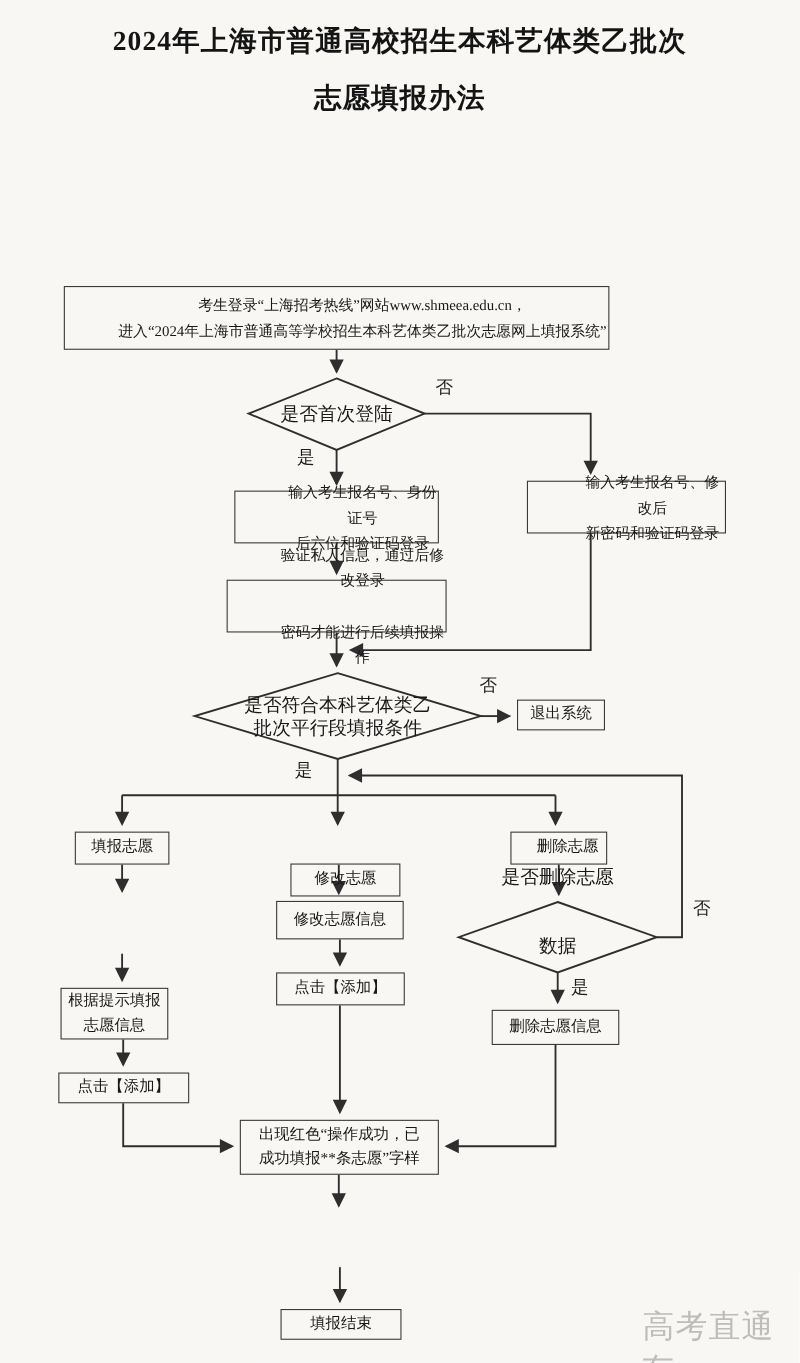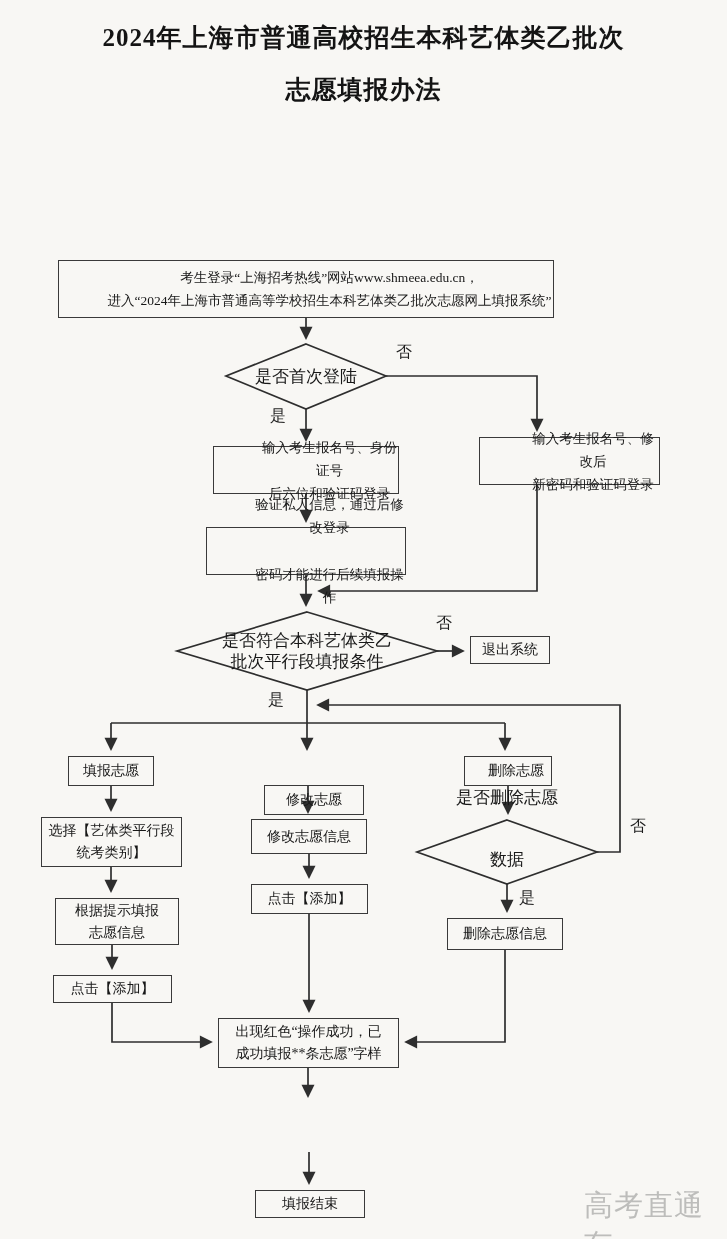--- a/index.html
+++ b/index.html
@@ -143,30 +143,26 @@
   </div>
 
   <div class="node fs14" style="left:264px;top:756px;width:100px;height:30px;margin-top:29px;">
     <span class="nl">修改志愿</span>
   </div>
 
   <div class="node fs14" style="left:464px;top:756px;width:88px;height:30px;padding-left:16px;">
     <span class="nl">删除志愿</span>
   </div>
 
-  <div class="node fs14" style="left:41px;top:817px;width:141px;height:50px;">
-    <span class="nl">选择【艺体类平行段</span>
-    <span class="nl">统考类别】</span>
-  </div>
 
   <div class="node fs14" style="left:251px;top:819px;width:116px;height:35px;">
     <span class="nl">修改志愿信息</span>
   </div>
 
-  <div class="node fs14" style="left:55px;top:898px;width:124px;height:47px;">
+  <div class="node fs14" style="left:55px;top:898px;width:98px;height:47px;">
     <span class="nl">根据提示填报</span>
     <span class="nl">志愿信息</span>
   </div>
 
   <div class="node fs14" style="left:53px;top:975px;width:119px;height:28px;">
     <span class="nl">点击【添加】</span>
   </div>
 
   <div class="node fs14" style="left:251px;top:884px;width:117px;height:30px;">
     <span class="nl">点击【添加】</span>

